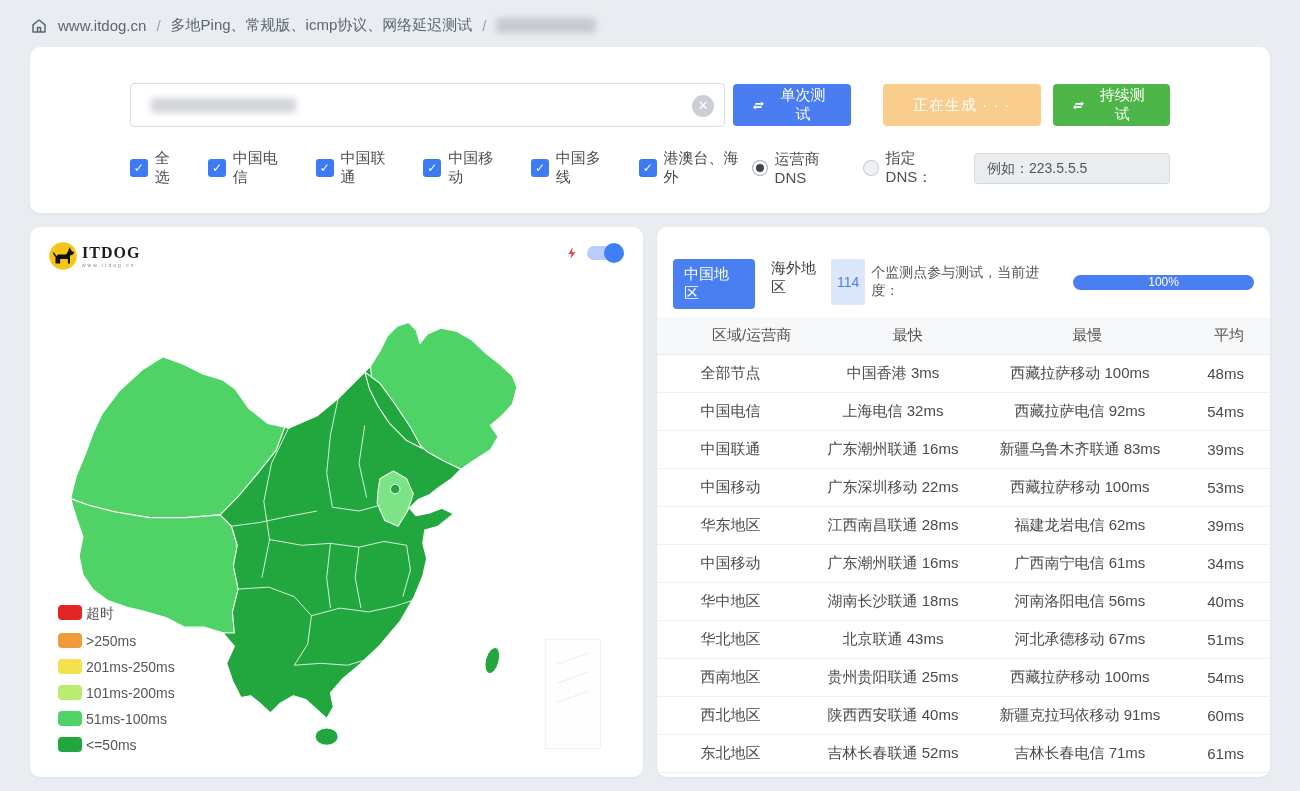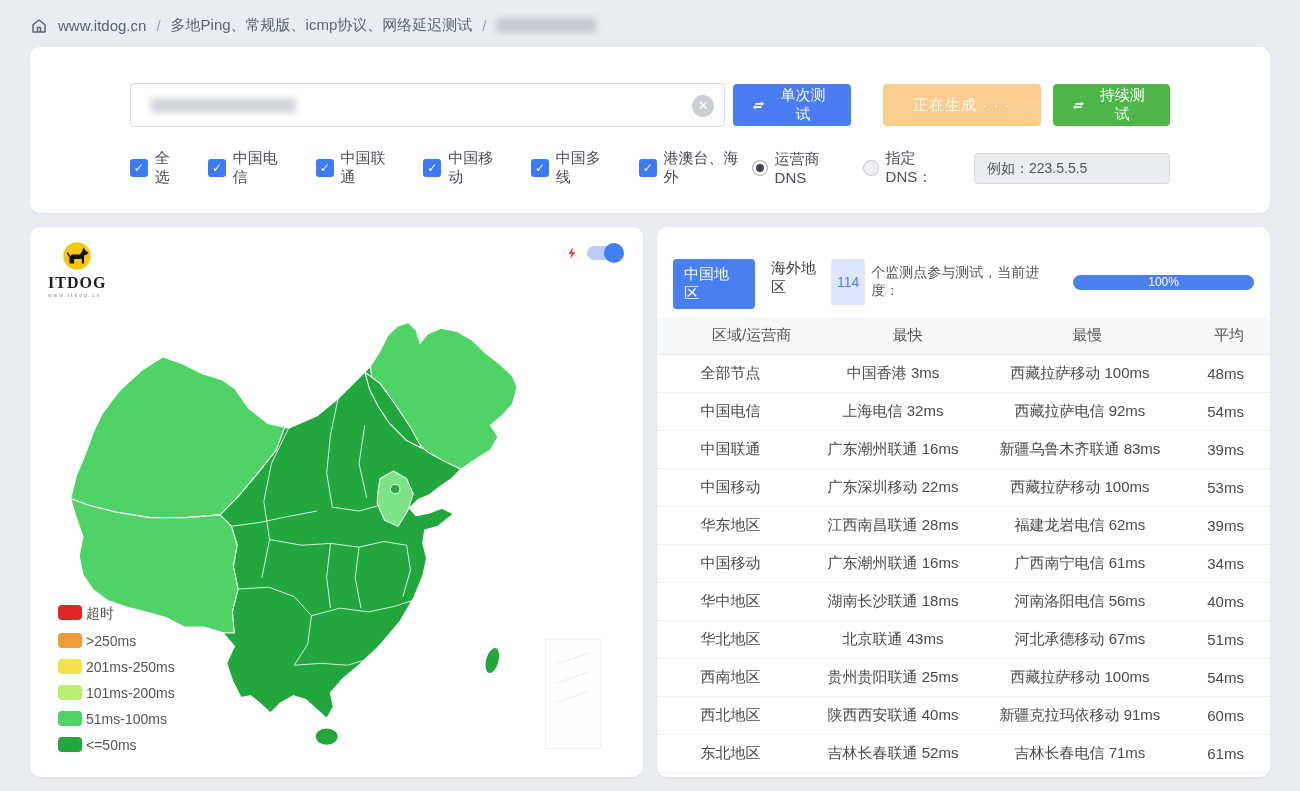--- a/index.html
+++ b/index.html
@@ -37,21 +37,21 @@
   .rdot.off { background:#eef0f2; border-color:#c7ccd2; }
   .dns-input { width:196px; height:31px; background:#eaedf0; border:1px solid #d5d9dd; border-radius:4px; font-size:14px; color:#555; padding:0 12px; font-family:inherit; }
   .dns-input::placeholder { color:#555; }
 
   
   .main { display:flex; gap:14px; margin:14px 30px 0; }
   .map-card { position:relative; flex:0 0 613px; height:550px; overflow:hidden; }
   .results-card { flex:1; height:550px; overflow:hidden; }
 
   
-  .logo { position:absolute; left:18px; top:14px; display:flex; align-items:center; gap:4px;flex-direction:column; }
+  .logo { position:absolute; left:18px; top:14px; display:flex; align-items:center; gap:4px; }
   .logo-circle { width:30px; height:30px; }
   .logo-txt { display:flex; flex-direction:column; line-height:1; }
   .logo-title { font-family:"Liberation Serif","DejaVu Serif",serif; font-weight:bold; font-size:16px; color:#1d1d1d; letter-spacing:1px; }
   .logo-sub { font-size:5px; color:#8a8a8a; letter-spacing:2px; margin-top:2px; }
 
   
   .fast-toggle { position:absolute; right:22px; top:18px; display:flex; align-items:center; gap:8px; }
   .bolt { width:14px; height:16px; }
   .switch { position:relative; width:34px; height:14px; border-radius:7px; background:#b9cdf8; cursor:pointer; }
   .switch .knob { position:absolute; right:-3px; top:-3px; width:20px; height:20px; border-radius:50%; background:#3f7ff7; }

